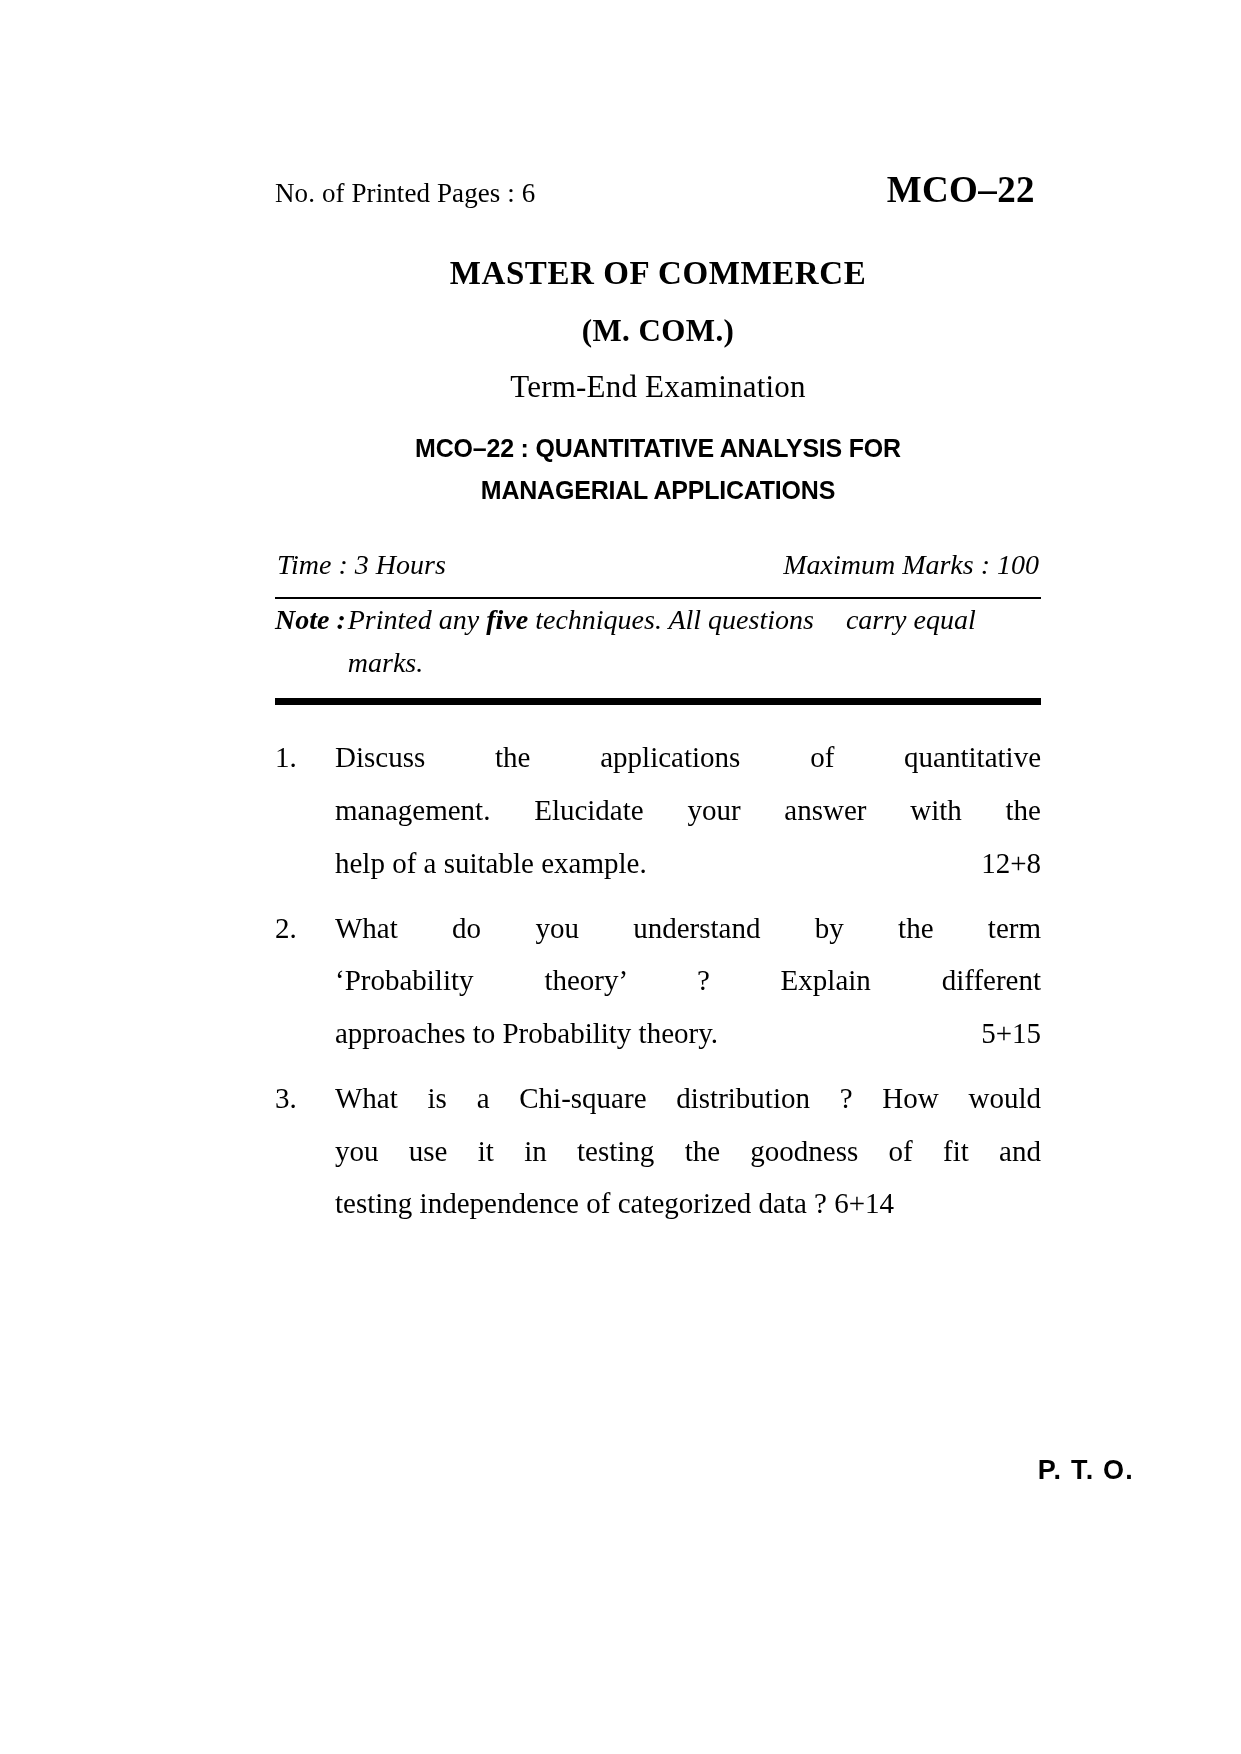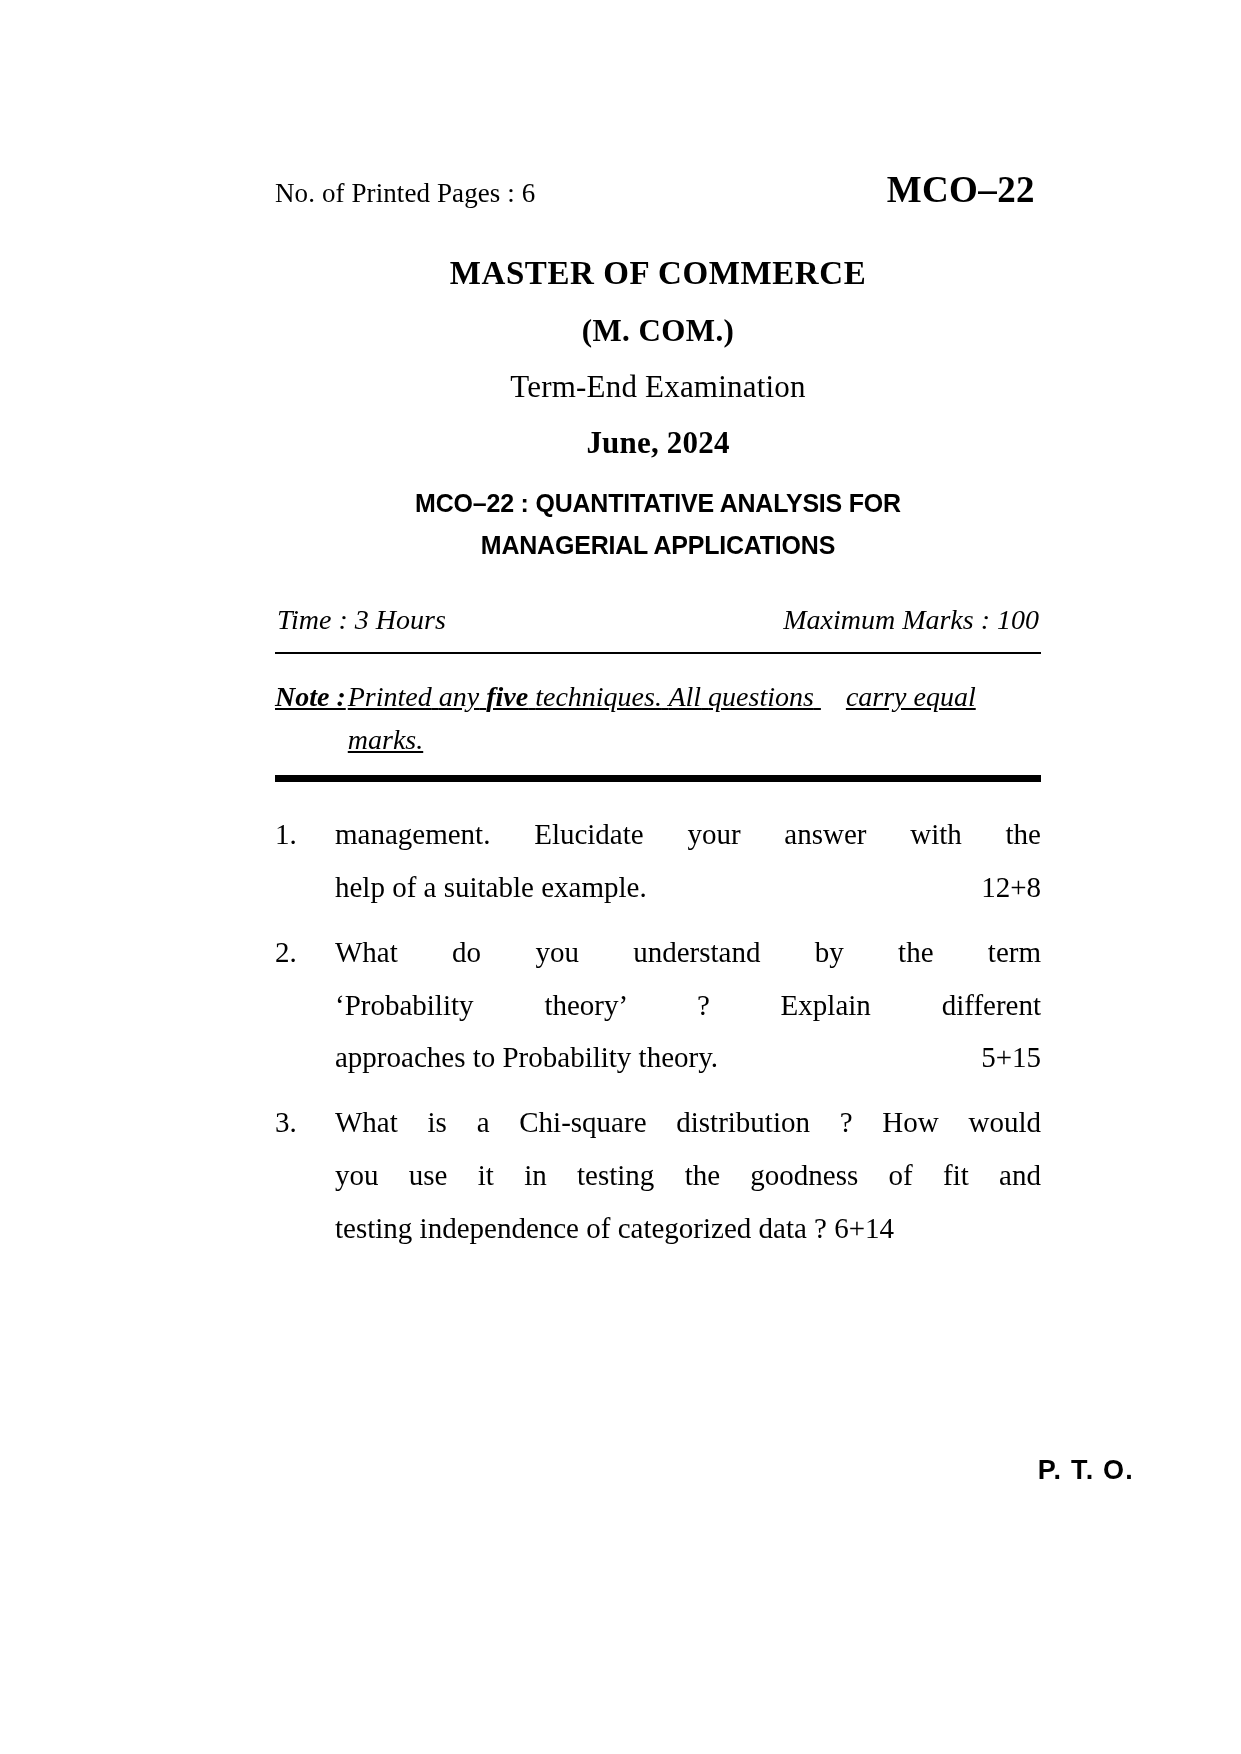--- a/index.html
+++ b/index.html
@@ -116,25 +116,23 @@
   .rule-single {
     border: 0;
     border-top: 2.5px solid #000;
     margin: 16px 0 0 0;
     width: 100%;
   }
 
   
   .note-block {
     display: flex;
-    margin-top: 22px;
     font-style: italic;
     font-size: 28px;
     line-height: 1.52;
-    text-decoration: underline;
   }
 
   .note-label {
     font-weight: bold;
     white-space: nowrap;
     flex: 0 0 auto;
     padding-right: 2px;
   }
 
   .note-body {
@@ -238,21 +236,20 @@
 
     <div class="header-row">
       <div class="printed-pages">No. of Printed Pages : 6</div>
       <div class="paper-code">MCO–22</div>
     </div>
 
     <div class="title-block">
       <div class="prog-title">MASTER OF COMMERCE</div>
       <div class="prog-abbr">(M. COM.)</div>
       <div class="exam-type">Term-End Examination</div>
-      <div class="exam-session">June, 2024</div>
       <div class="subject-title">
         <div>MCO–22 : QUANTITATIVE ANALYSIS FOR</div>
         <div>MANAGERIAL APPLICATIONS</div>
       </div>
     </div>
 
     <div class="timemarks">
       <span class="time">Time : 3 Hours</span>
       <span class="marks">Maximum Marks : 100</span>
     </div>
@@ -272,20 +269,21 @@
       </span>
     </div>
 
     <div class="rule-double"></div>
 
     <div class="questions">
 
       <div class="question">
         <div class="q-num">1.</div>
         <div class="q-body">
+          <span class="q-line">Discuss    the    applications    of    quantitative</span>
           <span class="q-line">management. Elucidate your answer with the</span>
           <span class="q-line with-marks">
             <span class="q-text">help of a suitable example.</span>
             <span class="q-marks">12+8</span>
           </span>
         </div>
       </div>
 
       <div class="question">
         <div class="q-num">2.</div>

